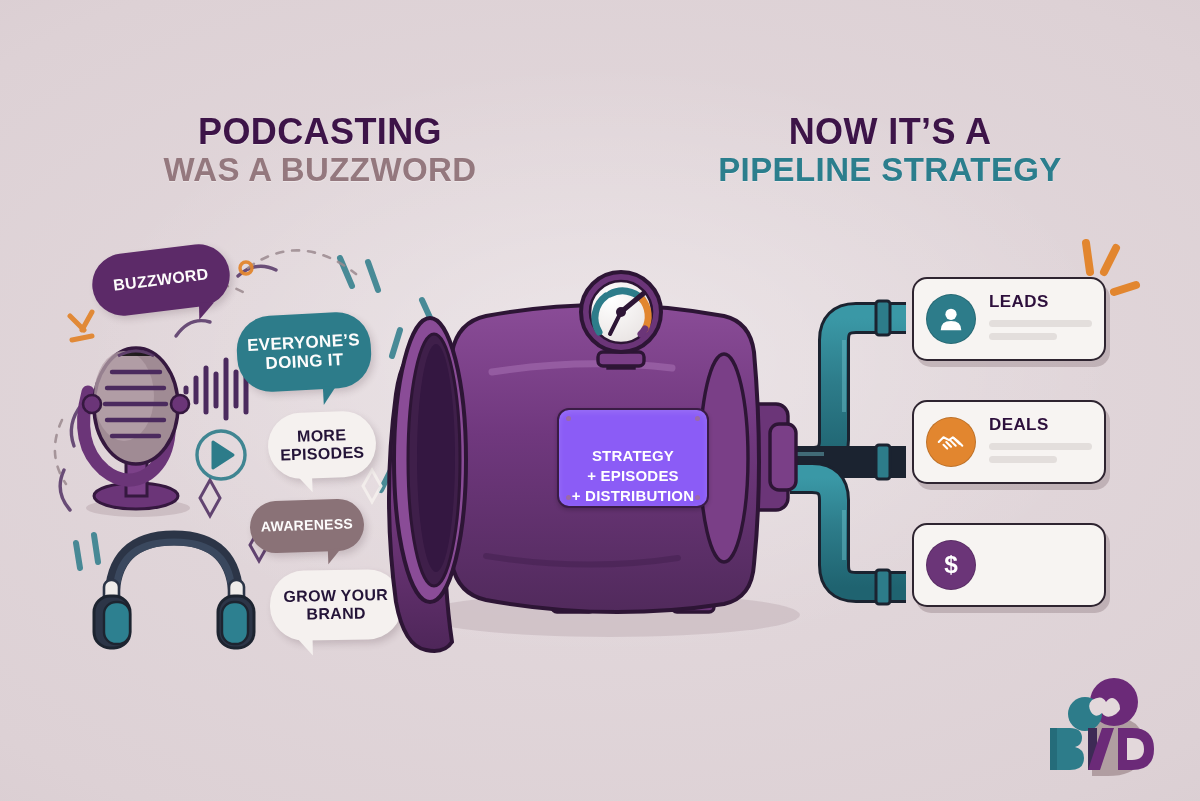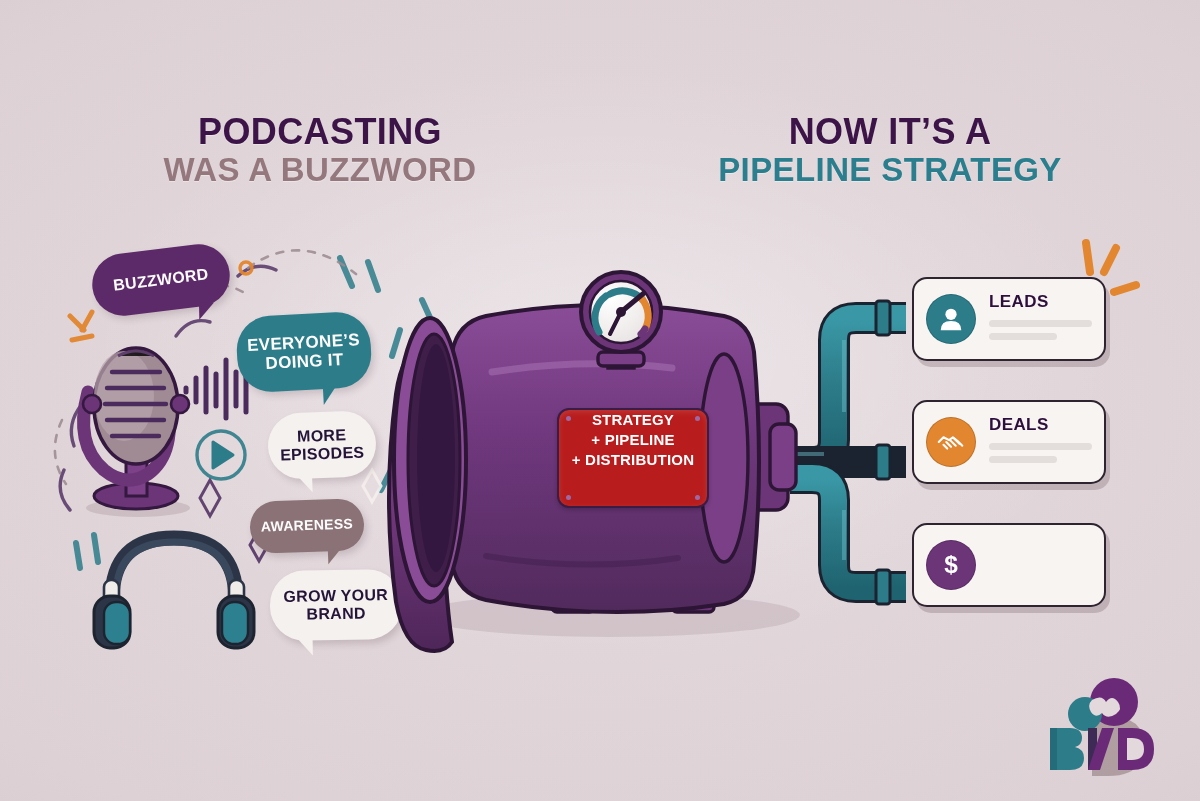--- a/index.html
+++ b/index.html
@@ -440,26 +440,26 @@
       <path d="M610 294 a27 27 0 0 1 32 5" stroke="#2d7c8a"></path>
       <path d="M642 299 a27 27 0 0 1 3 30" stroke="#e2862f"></path>
       <path d="M645 329 a27 27 0 0 1 -4 5" stroke="#6b3578"></path>
     </g>
     <line x1="621" y1="312" x2="644" y2="293" stroke="#2d1535" stroke-width="5" stroke-linecap="round"></line>
     <line x1="621" y1="312" x2="610" y2="334" stroke="#2d1535" stroke-width="4" stroke-linecap="round"></line>
     <circle cx="621" cy="312" r="5" fill="#2d1535"></circle>
   </svg>
 
   <div style="position:absolute; left:557px; top:408px; width:148px; height:96px;
-              background:#b91c1c; border:2.5px solid #3a1c45; border-radius:12px;
+              background:#8b5cf6; border:2.5px solid #3a1c45; border-radius:12px;
               box-shadow: inset 0 2px 6px rgba(255,255,255,0.13), 0 2px 4px rgba(0,0,0,0.2);
-              display:flex; flex-direction:column; align-items:center; justify-content:flex-start;
+              display:flex; flex-direction:column; align-items:center; justify-content:flex-end;
               color:#ffffff; font-weight:bold; font-size:15px; line-height:1.33; letter-spacing:0.2px;">
     <span>STRATEGY</span>
-    <span>+ PIPELINE</span>
+    <span>+ EPISODES</span>
     <span>+ DISTRIBUTION</span>
     <span style="position:absolute;left:7px;top:6px;width:5px;height:5px;border-radius:50%;background:#9b6aa6;"></span>
     <span style="position:absolute;right:7px;top:6px;width:5px;height:5px;border-radius:50%;background:#9b6aa6;"></span>
     <span style="position:absolute;left:7px;bottom:6px;width:5px;height:5px;border-radius:50%;background:#9b6aa6;"></span>
     <span style="position:absolute;right:7px;bottom:6px;width:5px;height:5px;border-radius:50%;background:#9b6aa6;"></span>
   </div>
 
   <svg class="svg-layer no-events" viewBox="0 0 1200 801">
     <g stroke="#e2862f" stroke-width="8" stroke-linecap="round">
       <line x1="1086" y1="243" x2="1090" y2="272"></line>

